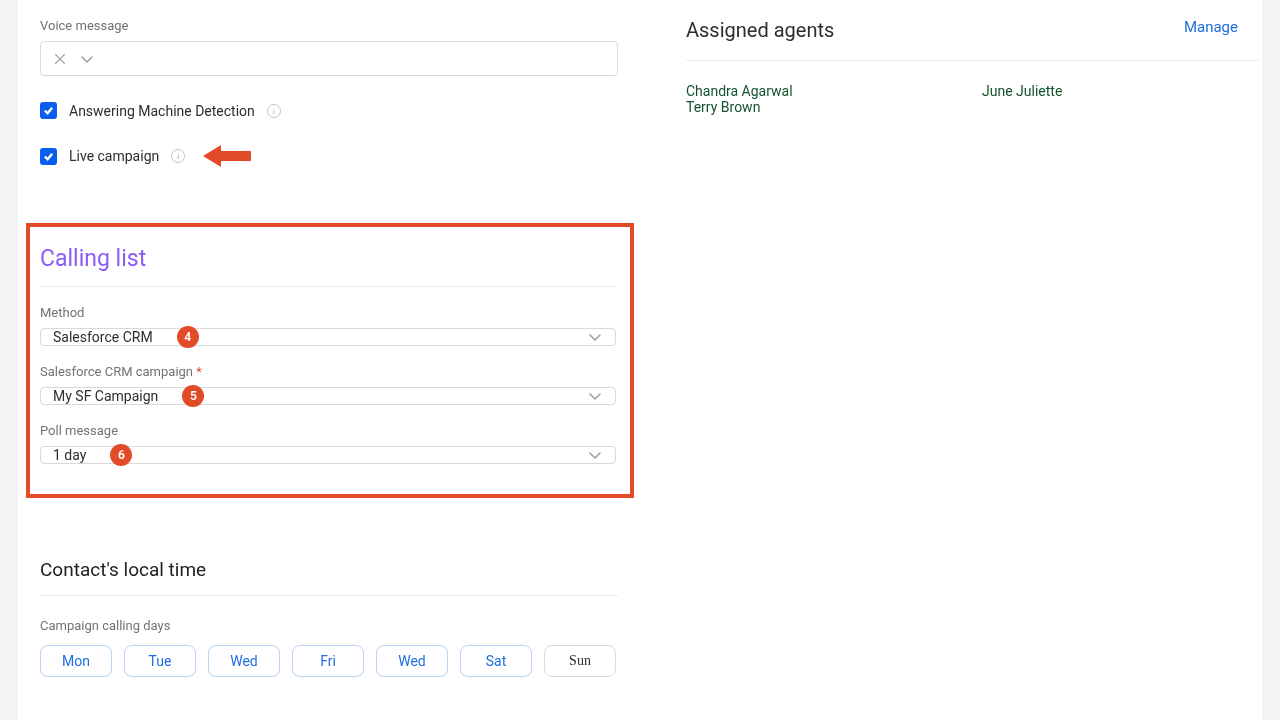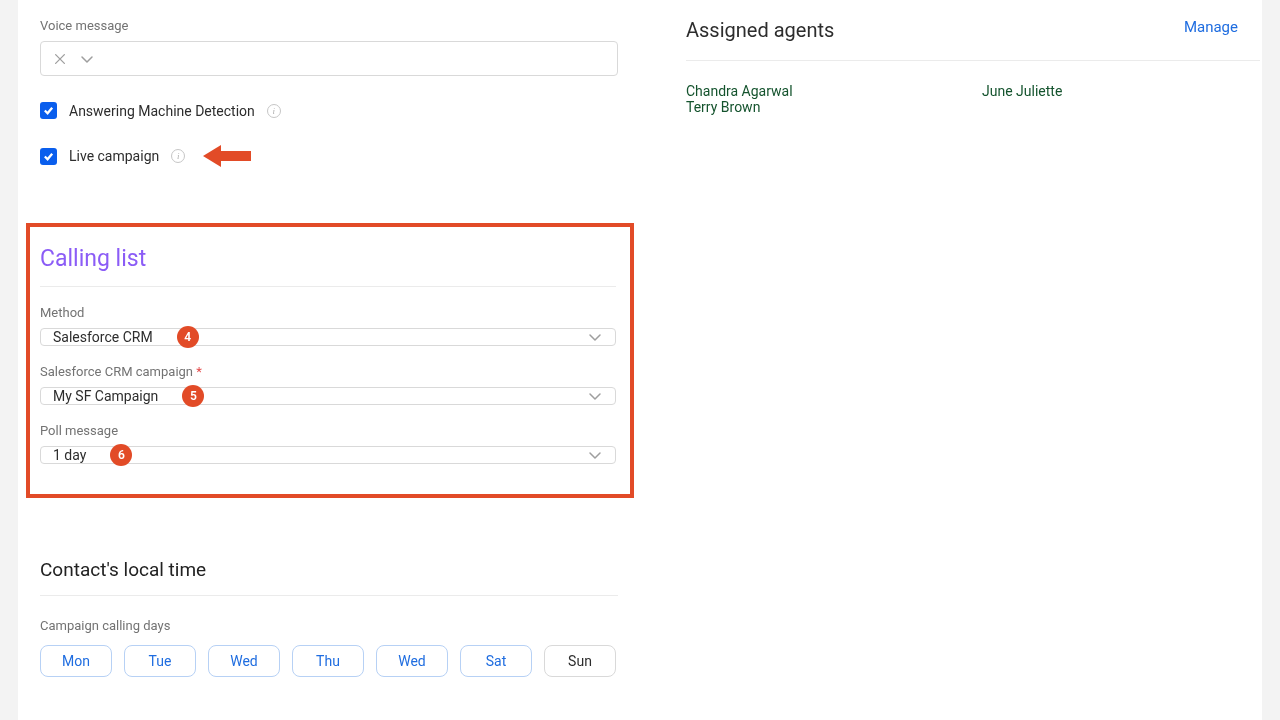--- a/index.html
+++ b/index.html
@@ -136,21 +136,21 @@
   .days { display: flex; gap: 12px; }
   .day {
     width: 72px; height: 32px;
     border: 1px solid #b7d1f5;
     border-radius: 8px;
     display: flex; align-items: center; justify-content: center;
     font-size: 14px; color: #1f6de0;
     background: #fff;
     cursor: pointer;
   }
-  .day.plain { border-color: #d9d9d9; color: #2d2d2d; }
+  .day.plain { border-color: #d9d9d9; color: #2d2d2d; font-family: Liberation Serif, serif; }
 
   
   .right-header { display:flex; justify-content:space-between; align-items:flex-start; }
   .h2-right { font-size: 20px; }
   .manage { color:#1f6de0; font-size:15px; cursor:pointer; }
   .agents-hr { border: none; border-top:1px solid #ebebeb; margin: 18px 0 22px 0; width: 574px;}
   .agents-grid {
     display:grid; grid-template-columns: 296px 1fr; 
     font-size: 14px; color:#14532d;
   }
@@ -236,21 +236,21 @@
       </div>
     </div>
 
     <div class="h2 h2-local">Contact's local time</div>
     <hr class="hr2">
     <div class="field-label" style="margin-bottom:12px">Campaign calling days</div>
     <div class="days">
       <div class="day">Mon</div>
       <div class="day">Tue</div>
       <div class="day">Wed</div>
-      <div class="day">Thu</div>
+      <div class="day">Fri</div>
       <div class="day">Wed</div>
       <div class="day">Sat</div>
       <div class="day plain">Sun</div>
     </div>
 
   </div>
 
   <div class="right">
     <div class="right-header">
       <div class="h2-right">Assigned agents</div>

